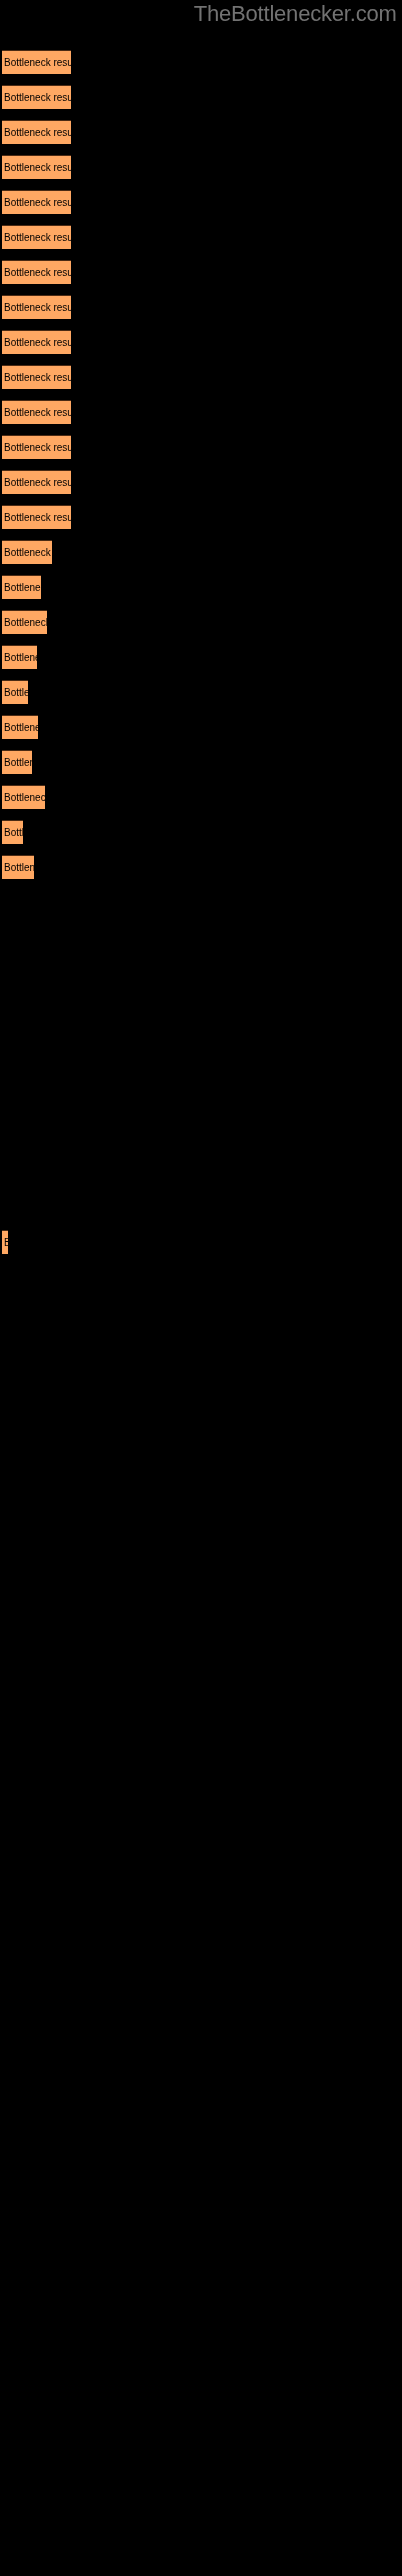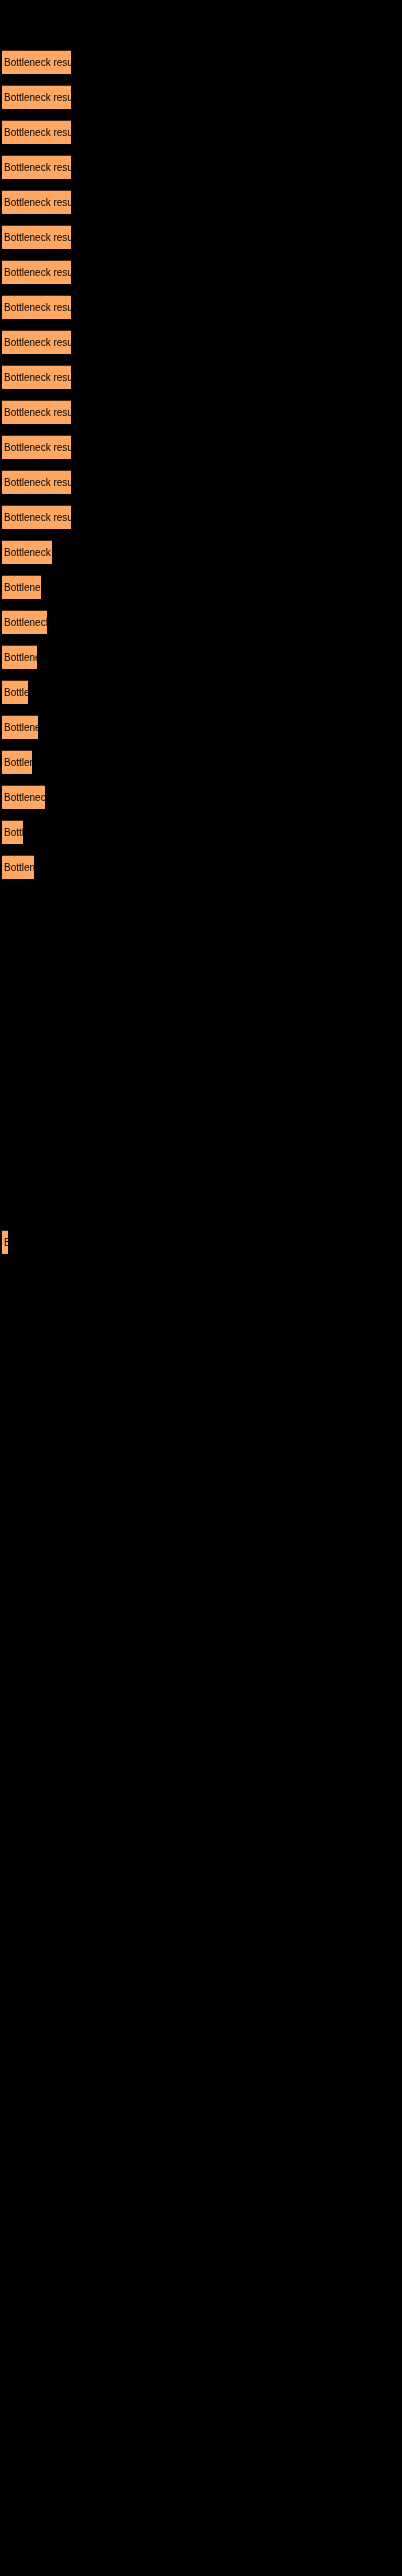--- a/index.html
+++ b/index.html
@@ -68,20 +68,21 @@
     color: #000000;
     white-space: nowrap;
     z-index: 2;
   }
 </style>
 </head>
 <body>
 
 <div id="chart-root">
 
+  <div id="watermark">TheBottlenecker.com</div>
 
   <div id="bars-layer">
       <div class="bar-row" style="top: 50px; width: 69px;">
         <div class="bar-fill" style="background: rgb(255, 168, 99); border-top-color: rgb(74, 42, 20);"></div>
         <div class="bar-label" style="color: rgb(0, 0, 0);">Bottleneck result</div>
       </div>
       <div class="bar-row" style="top: 85px; width: 69px;">
         <div class="bar-fill" style="background: rgb(255, 168, 99); border-top-color: rgb(74, 42, 20);"></div>
         <div class="bar-label" style="color: rgb(0, 0, 0);">Bottleneck result</div>
       </div>

